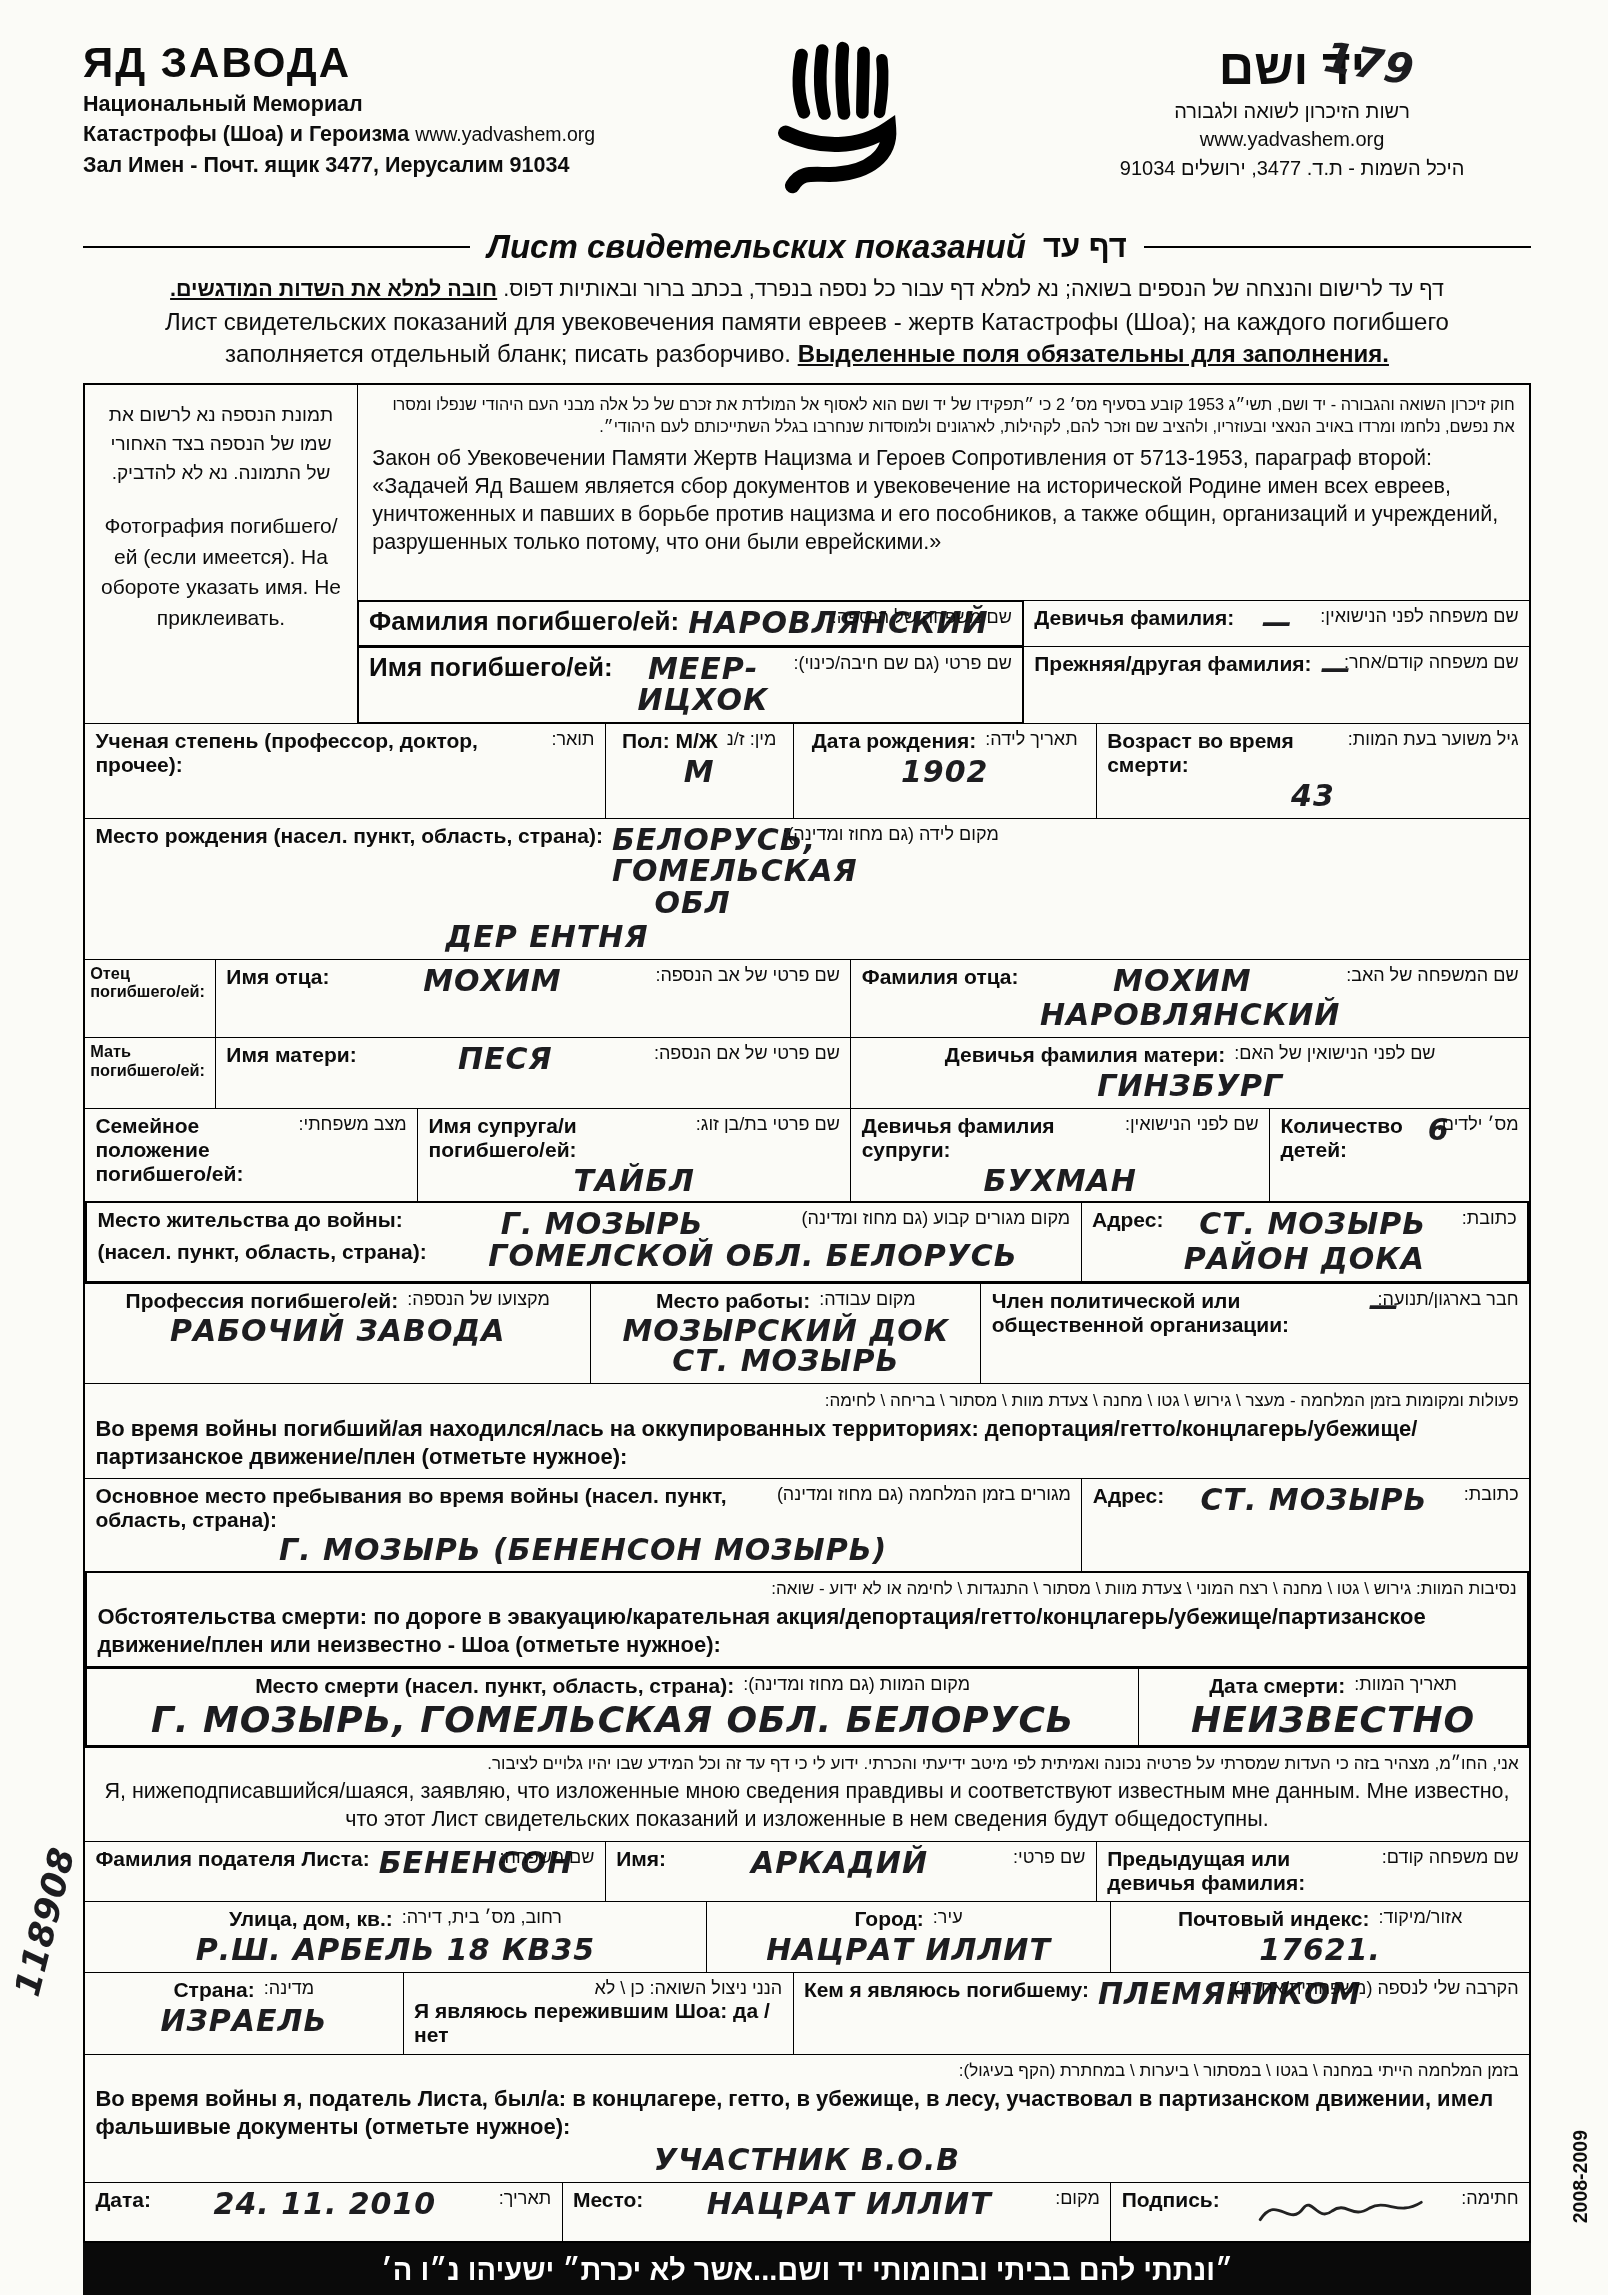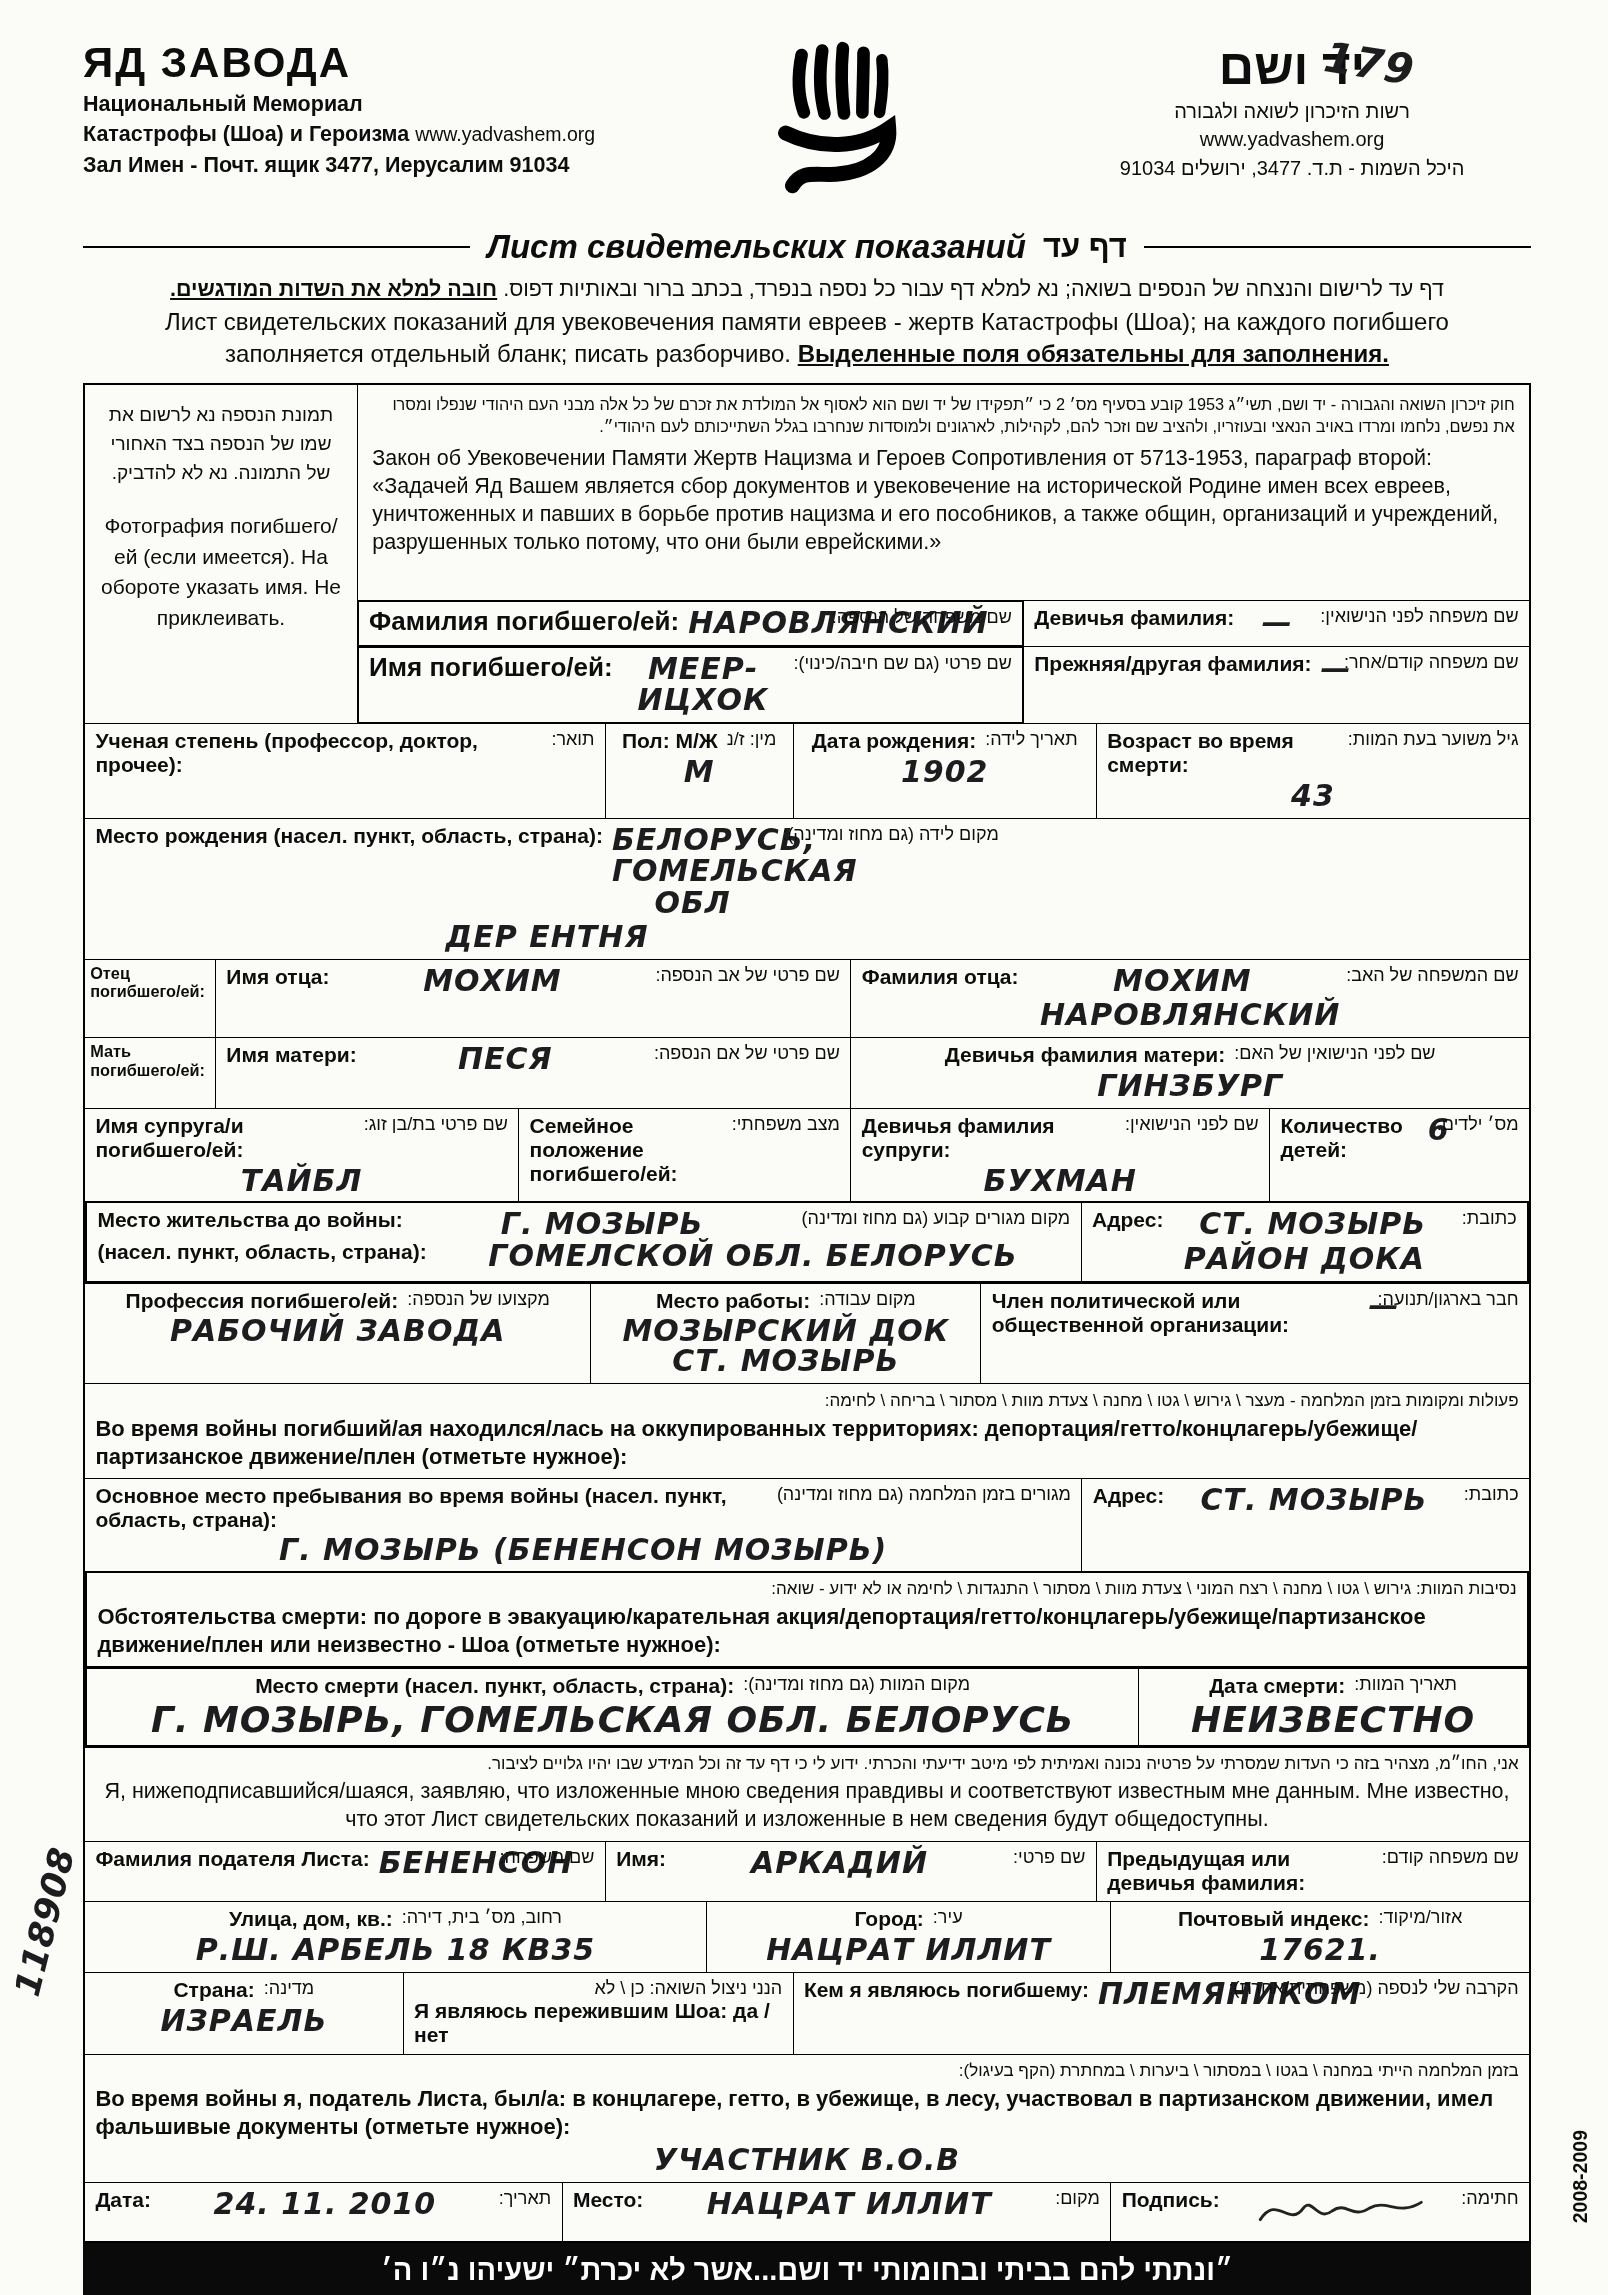--- a/index.html
+++ b/index.html
@@ -252,32 +252,32 @@
       <div class="cell">
         <div class="labels">
           <span class="ru">Девичья фамилия матери:</span>
           <span class="he">שם לפני הנישואין של האם:</span>
         </div>
         <span class="hw below">ГИНЗБУРГ</span>
       </div>
     </div>
 
     <div class="row">
+      <div class="cell" style="flex:0 0 23%">
+        <div class="labels">
+          <span class="ru">Семейное положение погибшего/ей:</span>
+          <span class="he">מצב משפחתי:</span>
+        </div>
+      </div>
       <div class="cell" style="flex:0 0 30%">
         <div class="labels">
           <span class="ru">Имя супруга/и погибшего/ей:</span>
           <span class="he">שם פרטי בת/בן זוג:</span>
         </div>
         <span class="hw below">ТАЙБЛ</span>
-      </div>
-      <div class="cell" style="flex:0 0 23%">
-        <div class="labels">
-          <span class="ru">Семейное положение погибшего/ей:</span>
-          <span class="he">מצב משפחתי:</span>
-        </div>
       </div>
       <div class="cell" style="flex:0 0 29%">
         <div class="labels">
           <span class="ru">Девичья фамилия супруги:</span>
           <span class="he">שם לפני הנישואין:</span>
         </div>
         <span class="hw below">БУХМАН</span>
       </div>
       <div class="cell">
         <div class="labels">

